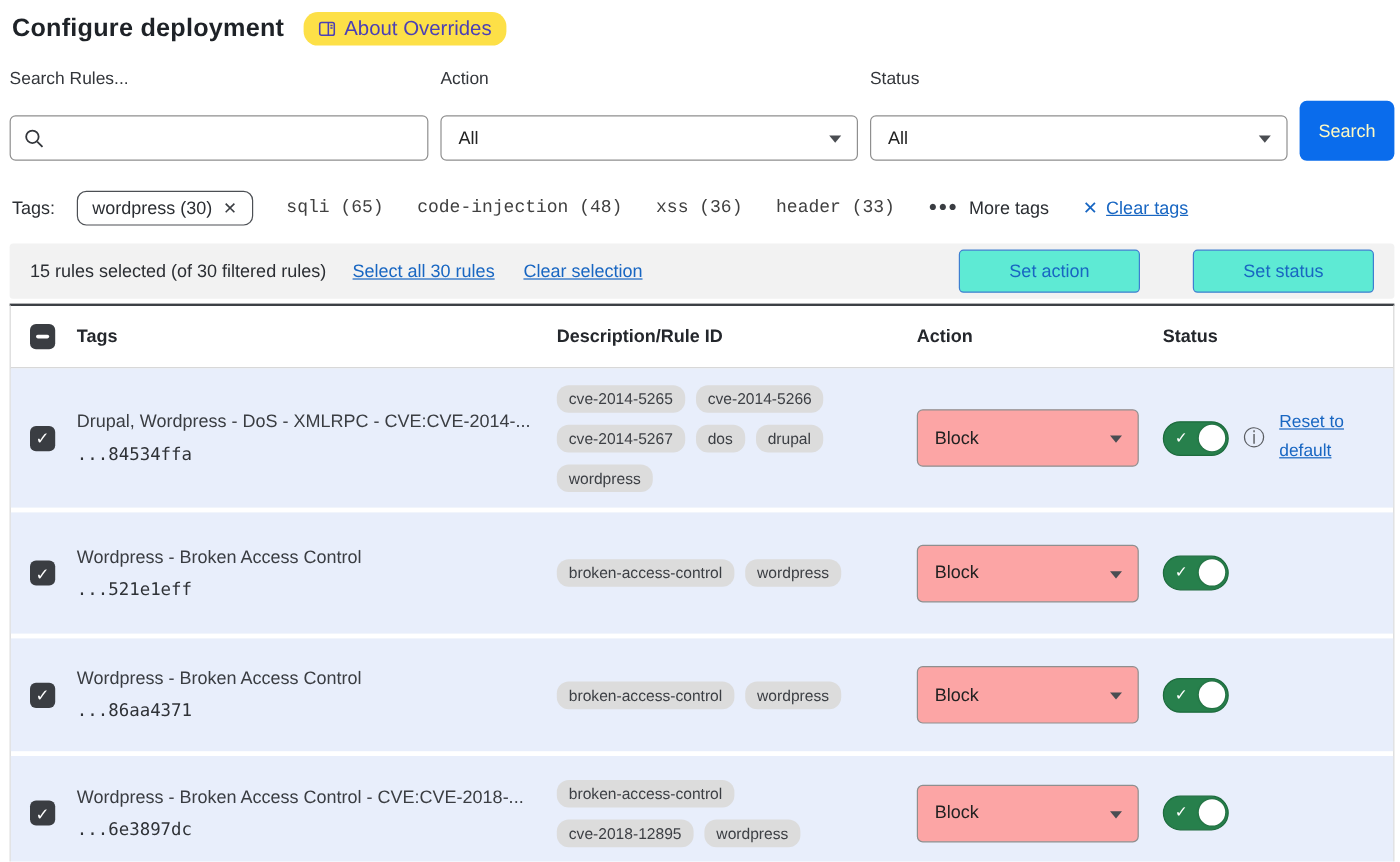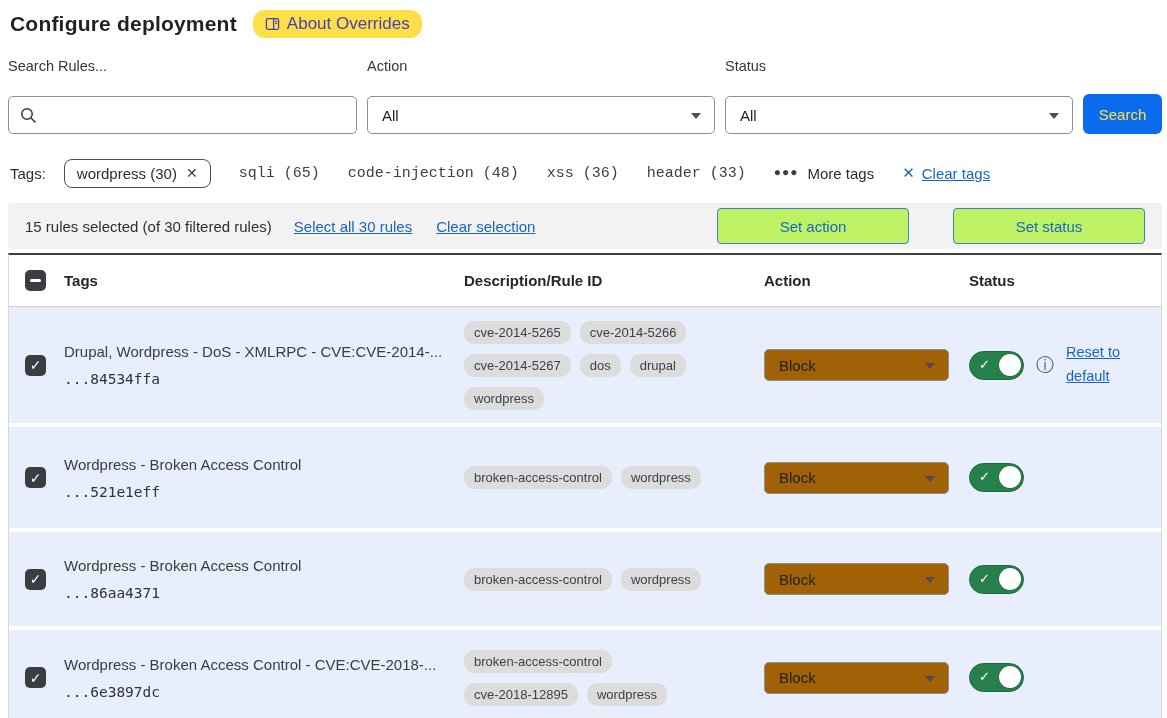--- a/index.html
+++ b/index.html
@@ -20,42 +20,42 @@
   .flabel { font-size:14.5px; color:#33363b; }
   .tbox { position:relative; height:38px; border:1px solid #8f8f8f; border-radius:5px; background:#fff; }
   .searchbox { width:349px; }
   .searchbox input { position:absolute; left:36px; top:0; width:300px; height:36px; border:0; outline:none;
                      font-size:15px; background:transparent; }
   .searchbox .mag { position:absolute; left:11px; top:10px; }
   .select { position:relative; display:flex; align-items:center; padding:0 14px; cursor:pointer; color:#222; }
   .select .caret { position:absolute; right:13px; top:50%; margin-top:-2px; width:0; height:0;
                    border-left:5px solid transparent; border-right:5px solid transparent; border-top:6px solid #4a4d52; }
   .wsel { width:348px; }
-  .btn-primary { height:40px; width:85px; background:#0a6cec; color:#fde047; border:0; border-radius:6px;
+  .btn-primary { height:50px; width:85px; background:#0a6cec; color:#fef9c3; border:0; border-radius:6px;
                  font-size:15px; cursor:pointer; font-family:inherit; }
 
   
   .tagsrow { display:flex; align-items:center; margin:22px 0 0 2px; height:34px; gap:28px; }
   .tagsrow .tlabel { color:#2b2e33; margin-right:-10px; }
   .chip { display:inline-flex; align-items:center; gap:9px; border:1px solid #4c4f54; border-radius:8px;
           background:#fff; padding:5px 12px; cursor:pointer; }
   .chip .x { color:#3a3d42; font-size:14px; }
   .taglink { color:#404040; cursor:pointer;font-family:Liberation Mono, monospace; }
   .moretags { display:inline-flex; align-items:center; gap:9px; cursor:pointer; color:#2b2e33; }
   .dots { font-size:12px; letter-spacing:1px; color:#3a3d42; position:relative; top:-1px; }
   a.link { color:#1866c2; text-decoration:underline; cursor:pointer; }
   .cleartags { display:inline-flex; align-items:center; gap:7px; }
   .cleartags .x { color:#1866c2; font-size:15px; text-decoration:none; }
 
   
   .selbar { margin-top:13px; background:#f2f2f2; border-radius:3px; height:46px; display:flex; align-items:center;
             padding:0 17px; gap:22px; }
   .selbar .links { display:flex; gap:24px; }
   .selbar .spacer { flex:1; }
-  .btn-outline { height:36px; width:192px; background:#bef264; border:1px solid #3e7fd0; color:#1866c2;
+  .btn-outline { height:36px; width:151px; background:#5eead4; border:1px solid #3e7fd0; color:#1866c2;
                  border-radius:4px; font-size:15px; cursor:pointer; font-family:inherit; }
   .btn-gap { width:0px; }
 
   
   .table { margin-top:4px; border-top:2px solid #3c4045; border-bottom:2px solid #3c4045;
            border-left:1px solid #d8d8d8; border-right:1px solid #d8d8d8; background:#fff; }
   .trow { display:grid; grid-template-columns:55px 400px 300px 205px 1fr; align-items:center; }
   .thead { height:52px; border-bottom:1px solid #cfcfcf; font-weight:bold; color:#24272c; }
   .thead .cb-cell { padding-left:16px; }
   .rrow { background:#e8eefb; margin-bottom:4px; }
@@ -67,21 +67,21 @@
         justify-content:center; cursor:pointer; }
   .cb .tick { color:#fff; font-size:14px; font-weight:bold; line-height:1; }
   .cb .dash { width:11px; height:3px; border-radius:1.5px; background:#fff; }
 
   .desc .dline { color:#3a3d42; margin-bottom:11px; }
   .desc .rid  { font-family:"DejaVu Sans Mono","Liberation Mono",monospace; font-size:14.5px; color:#2f3237; }
 
   .pills { display:flex; flex-wrap:wrap; gap:10px 9px; width:265px; }
   .pill { background:#dcdcdc; color:#3c3f44; border-radius:10px; padding:4px 10px; font-size:13px; white-space:nowrap; }
 
-  .actsel { width:185px; height:32px; background:#a16207;text-align:center; }
+  .actsel { width:185px; height:48px; background:#fca5a5;text-align:center; }
 
   .statcell { display:flex; align-items:center; gap:12px; }
   .toggle { position:relative; width:55px; height:29px; border-radius:15px; background:#27804c;
             border:1.5px solid #1d6b3d; cursor:pointer; flex:0 0 auto; }
   .toggle .knob { position:absolute; right:2px; top:2px; width:22px; height:22px; border-radius:50%; background:#fff;
                   box-shadow:0 0 2px rgba(0,0,0,.35); }
   .toggle .tk { position:absolute; left:9px; top:5px; color:#fff; font-size:13px; font-weight:bold; }
   .info { font-size:18px; color:#5a5d62; line-height:1; cursor:pointer; }
   .reset { display:inline-block; width:64px; font-size:14.5px; line-height:1.65; }
 </style>

